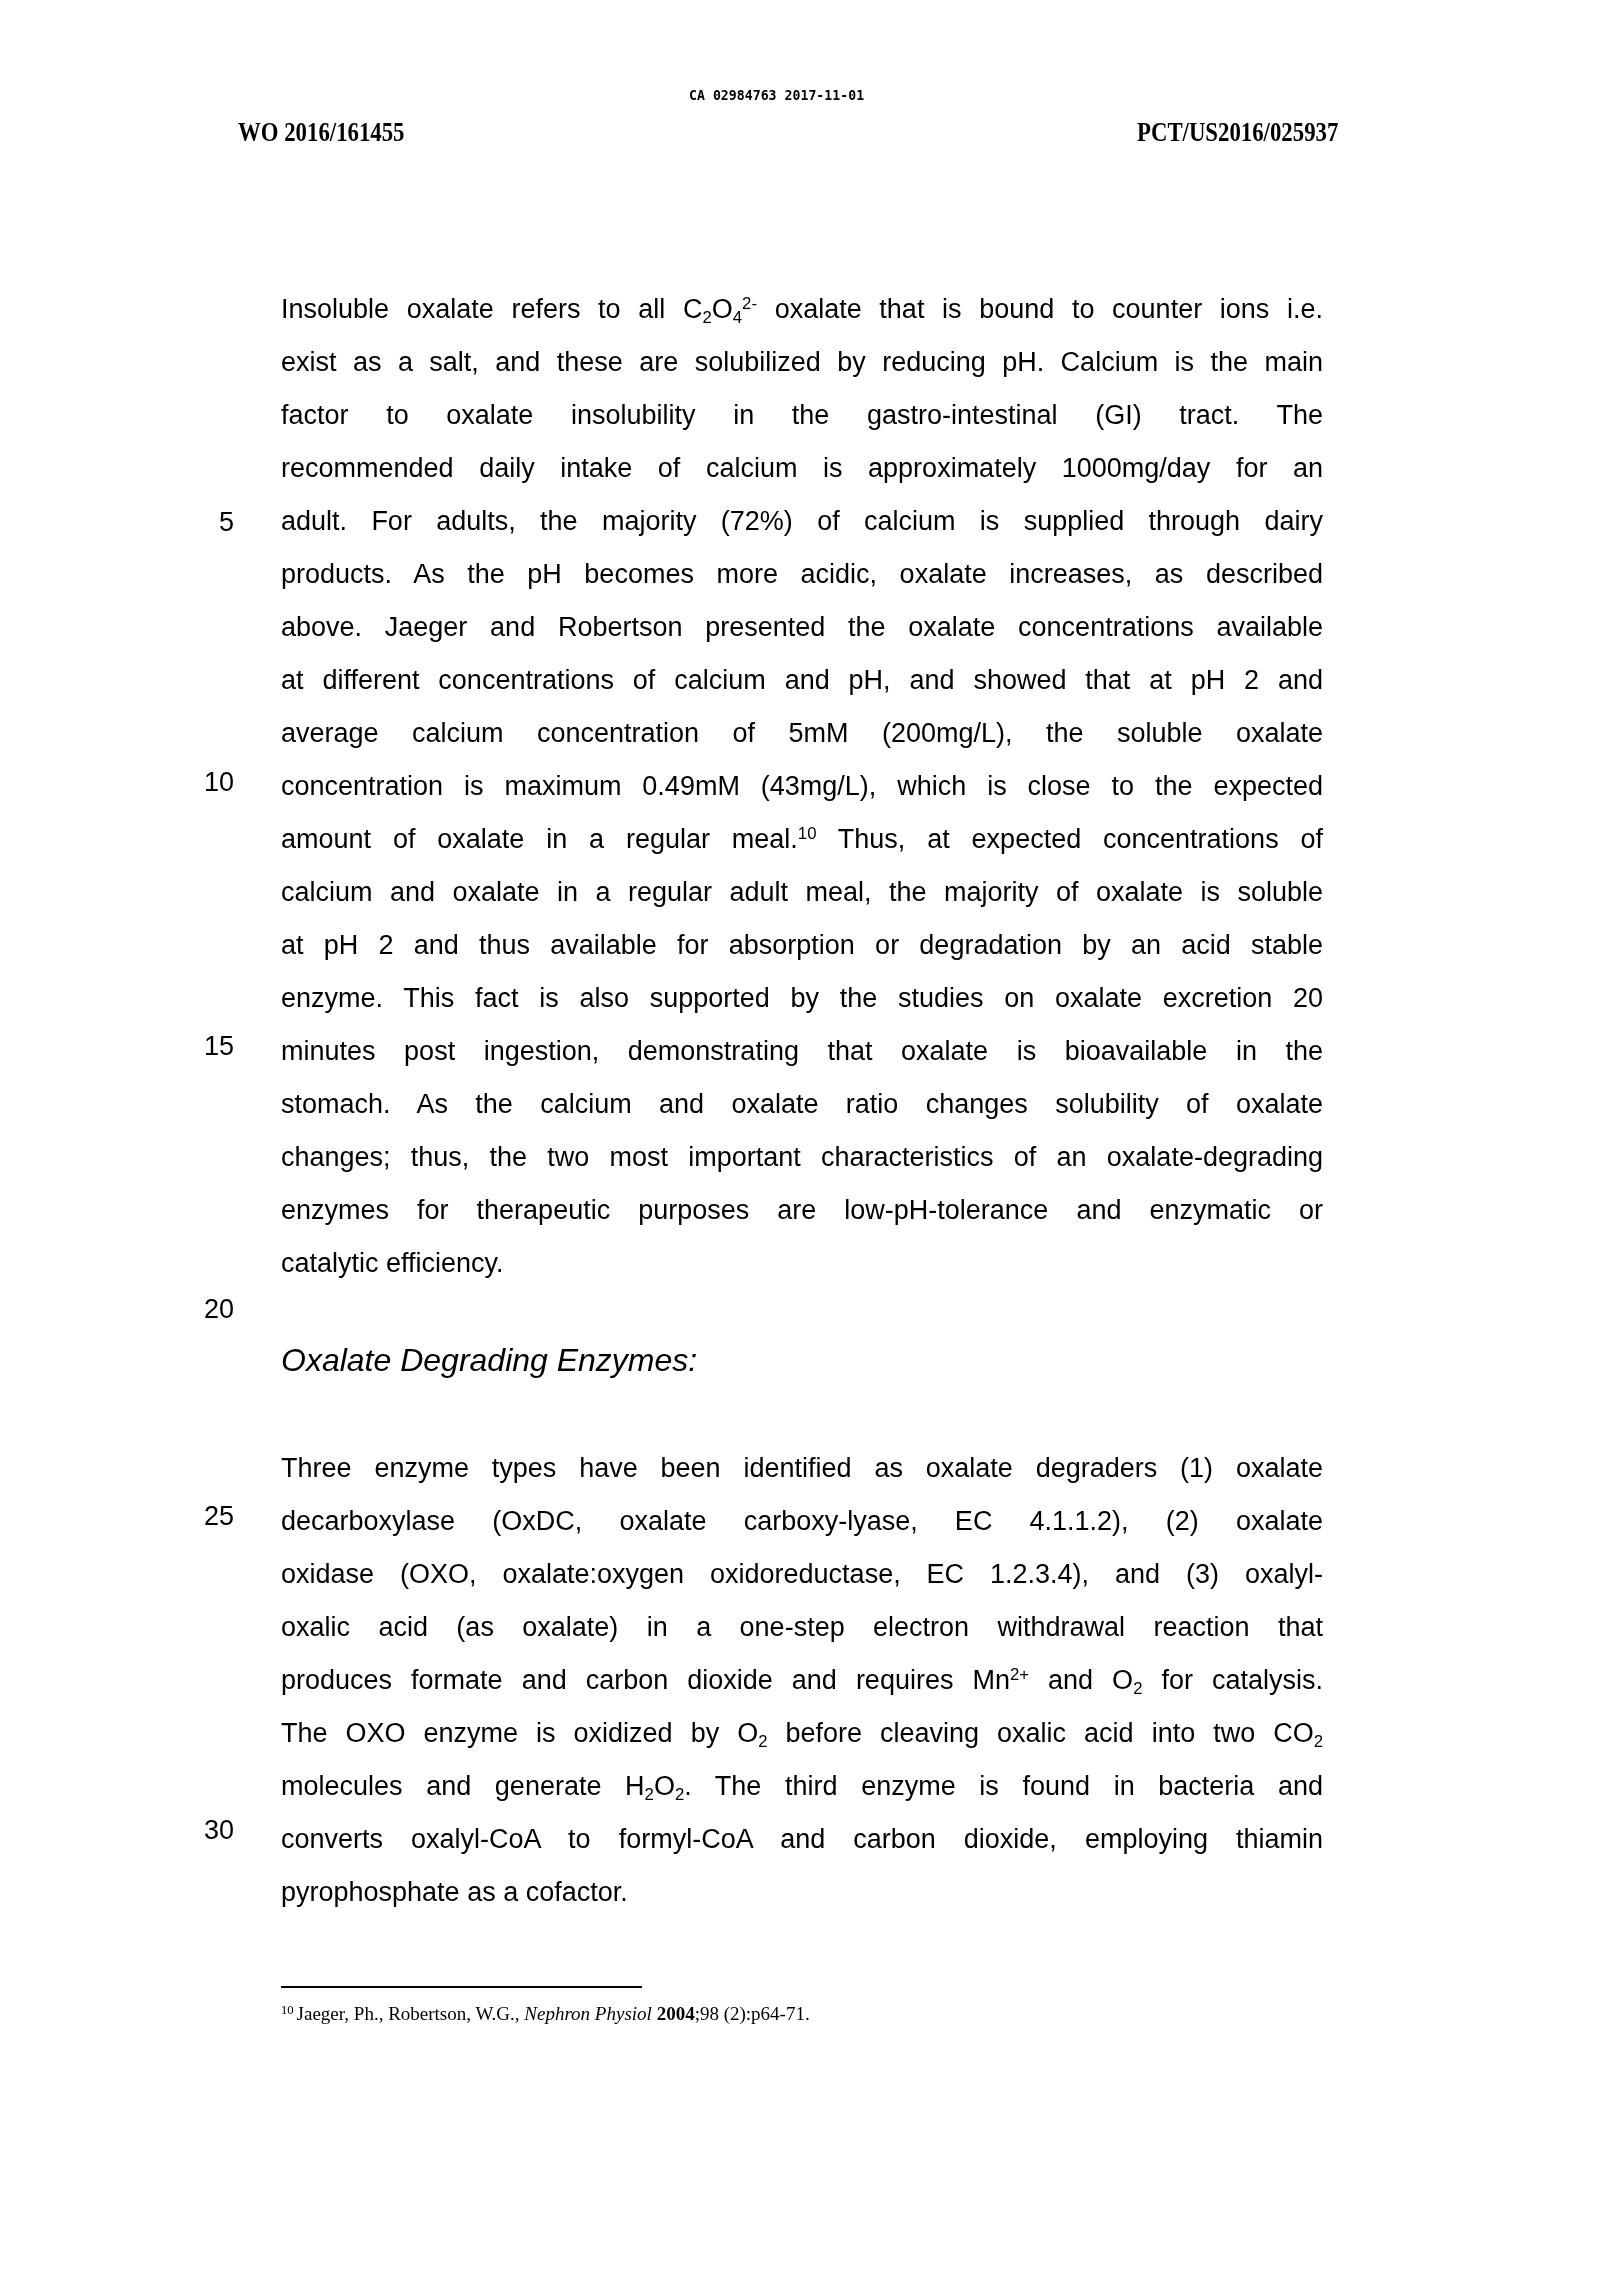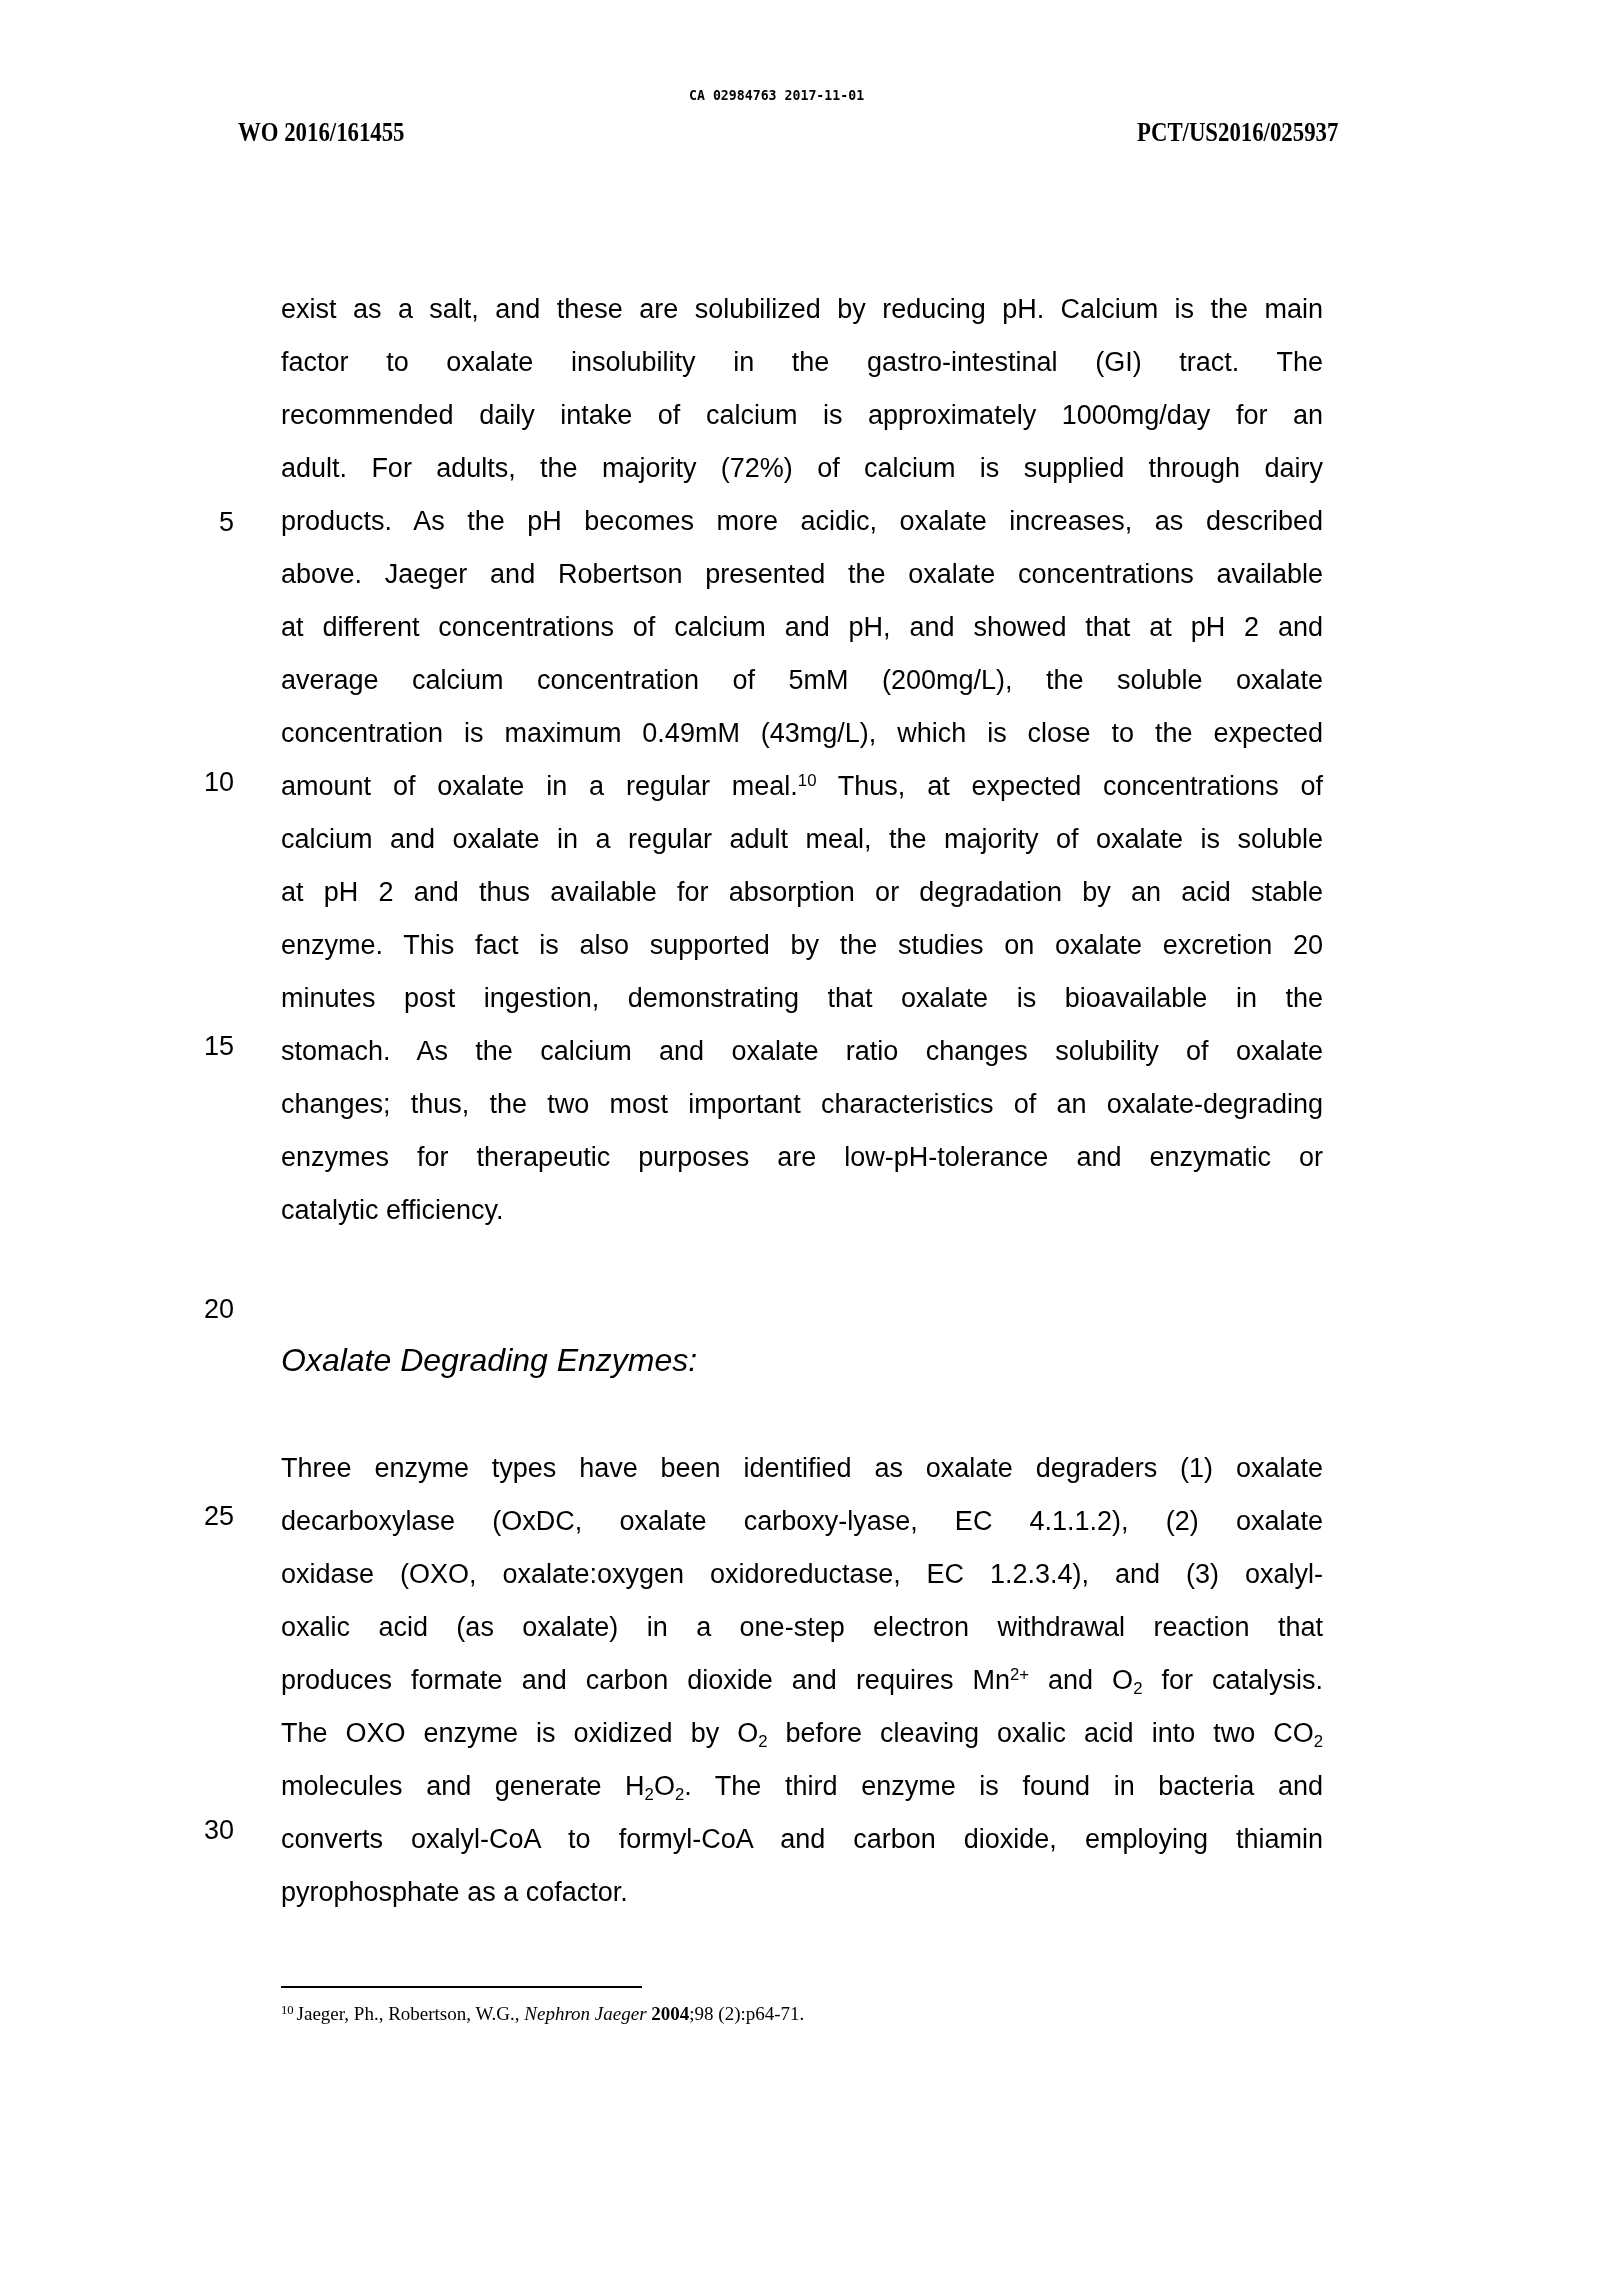--- a/index.html
+++ b/index.html
@@ -71,20 +71,21 @@
 <div id="line-numbers">
     <div class="lnum" style="top: 496px;">5</div>
     <div class="lnum" style="top: 756px;">10</div>
     <div class="lnum" style="top: 1020px;">15</div>
     <div class="lnum" style="top: 1283px;">20</div>
     <div class="lnum" style="top: 1490px;">25</div>
     <div class="lnum" style="top: 1804px;">30</div>
   </div>
 
 <div id="para1" class="para body-text" style="top: 283px;">
+    <span class="line">Insoluble oxalate refers to all C<sub>2</sub>O<sub>4</sub><sup>2-</sup> oxalate that is bound to counter ions i.e.</span>
     <span class="line">exist as a salt, and these are solubilized by reducing pH. Calcium is the main</span>
     <span class="line">factor to oxalate insolubility in the gastro-intestinal (GI) tract. The</span>
     <span class="line">recommended daily intake of calcium is approximately 1000mg/day for an</span>
     <span class="line">adult. For adults, the majority (72%) of calcium is supplied through dairy</span>
     <span class="line">products. As the pH becomes more acidic, oxalate increases, as described</span>
     <span class="line">above. Jaeger and Robertson presented the oxalate concentrations available</span>
     <span class="line">at different concentrations of calcium and pH, and showed that at pH 2 and</span>
     <span class="line">average calcium concentration of 5mM (200mg/L), the soluble oxalate</span>
     <span class="line">concentration is maximum 0.49mM (43mg/L), which is close to the expected</span>
     <span class="line">amount of oxalate in a regular meal.<sup>10</sup> Thus, at expected concentrations of</span>
@@ -107,17 +108,17 @@
     <span class="line">oxalic acid (as oxalate) in a one-step electron withdrawal reaction that</span>
     <span class="line">produces formate and carbon dioxide and requires Mn<sup>2+</sup> and O<sub>2</sub> for catalysis.</span>
     <span class="line">The OXO enzyme is oxidized by O<sub>2</sub> before cleaving oxalic acid into two CO<sub>2</sub></span>
     <span class="line">molecules and generate H<sub>2</sub>O<sub>2</sub>. The third enzyme is found in bacteria and</span>
     <span class="line">converts oxalyl-CoA to formyl-CoA and carbon dioxide, employing thiamin</span>
     <span class="line last">pyrophosphate as a cofactor.</span>
   </div>
 
 <div class="fn-rule"></div>
 <div class="footnote">
-  <span class="fn-mark">10</span><span>Jaeger, Ph., Robertson, W.G., </span><i>Nephron Jaeger</i><span class="bold"> 2004</span><span>;98 (2):p64-71.</span>
+  <span class="fn-mark">10</span><span>Jaeger, Ph., Robertson, W.G., </span><i>Nephron Physiol</i><span class="bold"> 2004</span><span>;98 (2):p64-71.</span>
 </div>
 
 <div class="page-num">19</div>
 
 
 </body></html>

